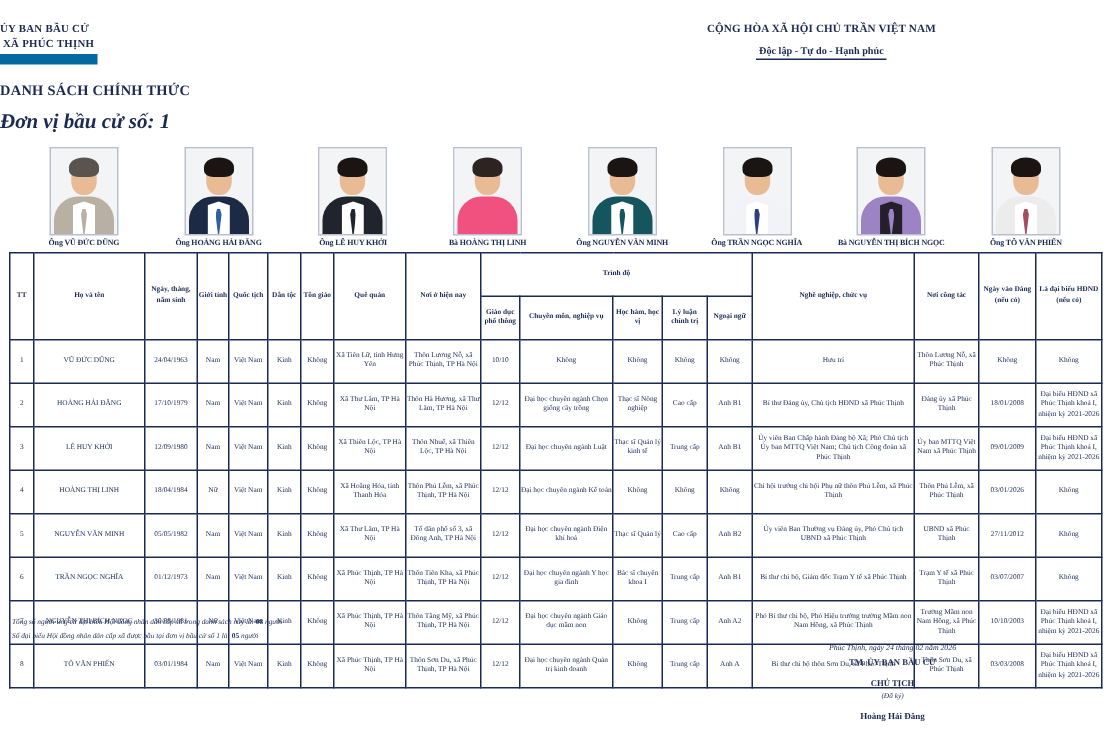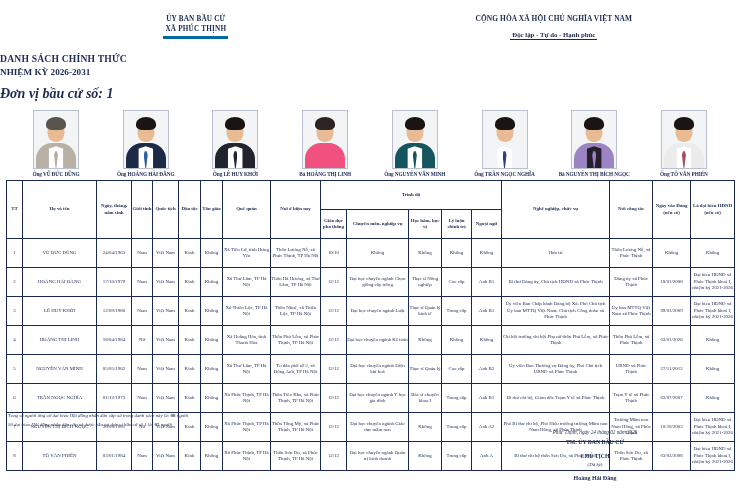--- a/index.html
+++ b/index.html
@@ -7,26 +7,26 @@
     width:740px;height:488px;
     background:#ffffff;
     font-family:"Liberation Serif", serif;
     color:#1b2a52;
     overflow:hidden;
   }
   .page{position:relative;width:740px;height:488px;}
 
   
   .top{display:flex;padding:14px 0 0 0;}
-  .top-left{width:48%;text-align:center;padding-left:24px;}
+  .top-left{width:48%;text-align:left;}
   .top-right{width:52%;text-align:center;}
   .org{font-size:7.2px;font-weight:bold;letter-spacing:.2px;line-height:1.45;}
   .country{font-size:7.4px;font-weight:bold;letter-spacing:.1px;}
   .motto{font-size:6.8px;font-weight:bold;border-bottom:1px solid #1b2a52;display:inline-block;padding:0 2px 1px;margin-top:1px;}
-  .org-underline{display:inline-block;border-bottom:3px solid #0369a1;padding:0 2px 1px;}
+  .org-underline{display:inline-block;border-bottom:7px solid #0369a1;padding:0 2px 1px;}
 
   
   .titleblock{text-align:left;margin-top:11px;line-height:1.5;}
   .t1{font-size:9.6px;font-weight:bold;letter-spacing:.2px;}
   .t2{font-size:9.6px;font-weight:bold;letter-spacing:.1px;}
   .t3{font-size:9.2px;font-weight:bold;}
   .t4{font-size:14px;font-weight:bold;margin-top:3px;font-style:italic;}
   .t5{font-size:7.6px;font-weight:bold;}
 
   
@@ -78,28 +78,27 @@
 <body>
 
 <div class="page">
 
   <div class="top">
     <div class="top-left">
       <div class="org">ỦY BAN BẦU CỬ</div>
       <div class="org"><span class="org-underline">XÃ PHÚC THỊNH</span></div>
     </div>
     <div class="top-right">
-      <div class="country">CỘNG HÒA XÃ HỘI CHỦ NGHĨA VIỆT NAM</div>
+      <div class="country">CỘNG HÒA XÃ HỘI CHỦ TRẦN VIỆT NAM</div>
       <div class="motto">Độc lập - Tự do - Hạnh phúc</div>
     </div>
   </div>
 
   <div class="titleblock">
     <div class="t1">DANH SÁCH CHÍNH THỨC</div>
-    <div class="t3">NHIỆM KỲ 2026-2031</div>
     <div class="t4">Đơn vị bầu cử số: 1</div>
   </div>
 
   <div class="photos" id="photo-strip">
       <div class="pcell">
         <div class="frame">
           <div class="bg"></div>
           <div class="body" style="background:#b9b0a4"></div>
           <div class="shirt" style="background:#ffffff"></div>
           <div class="tie" style="background:#b9b0a4"></div>

